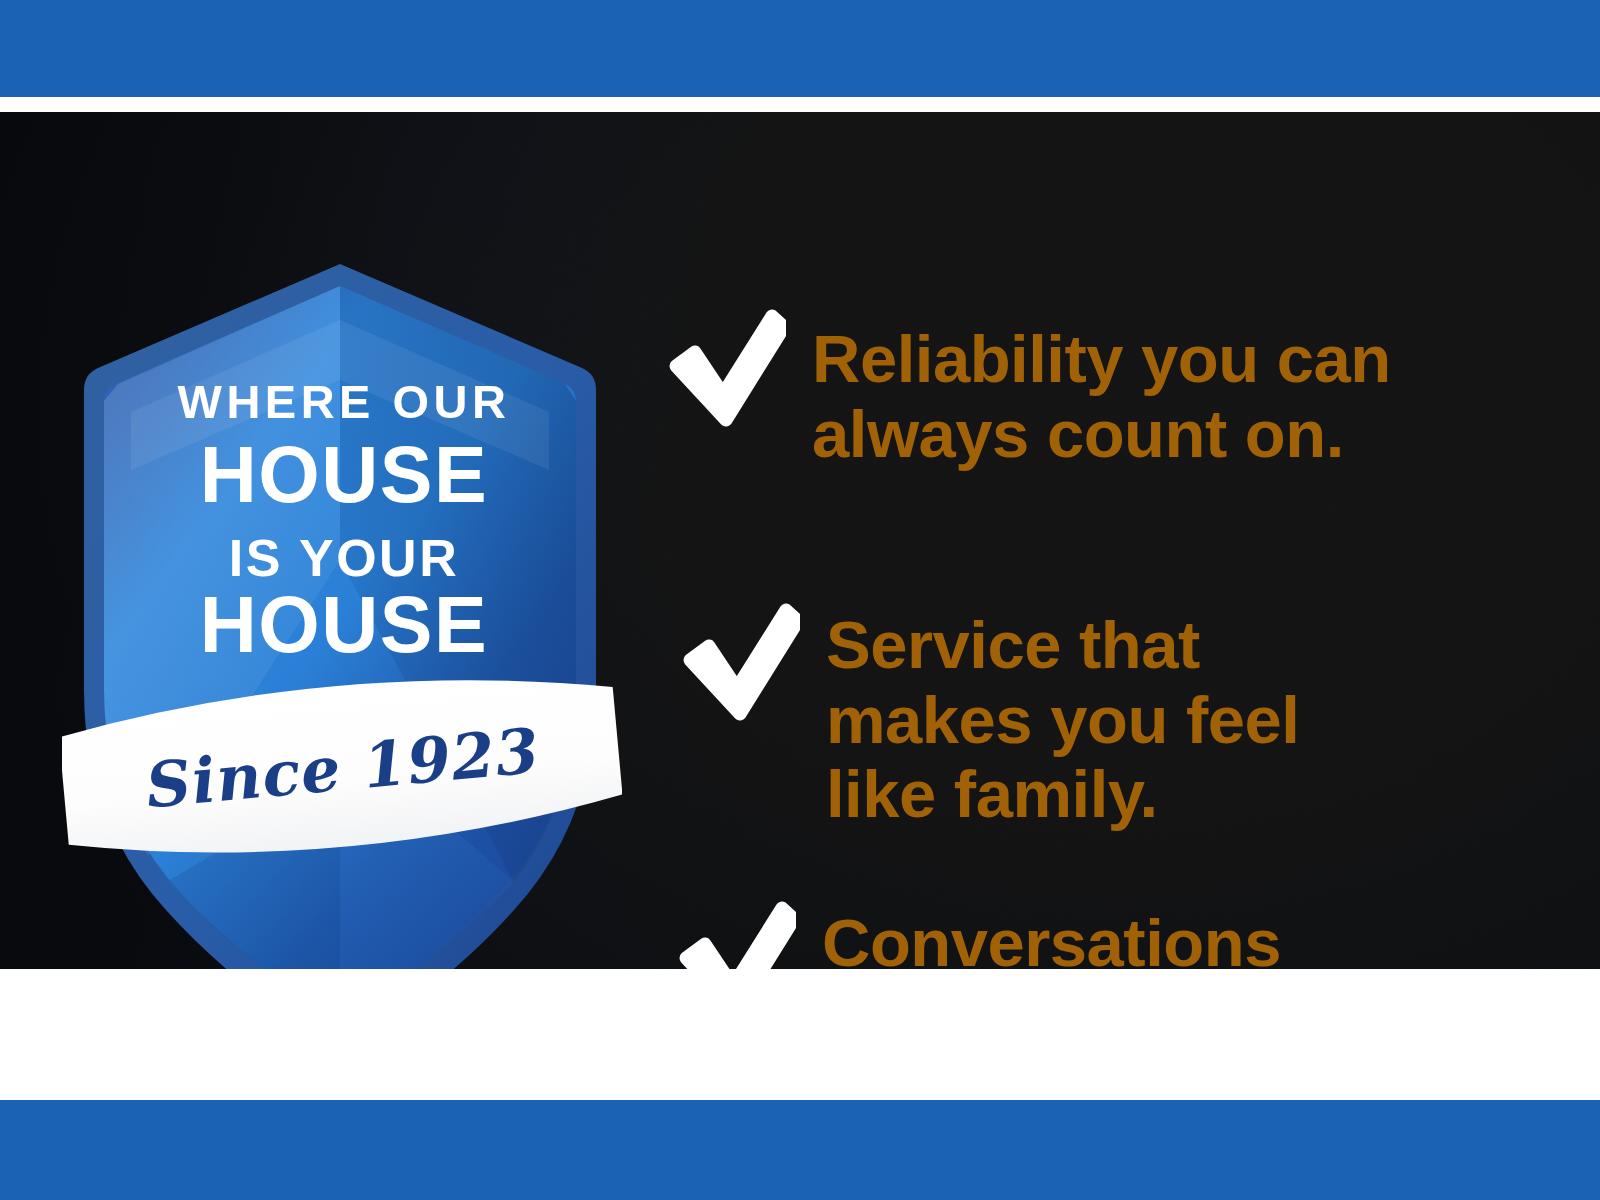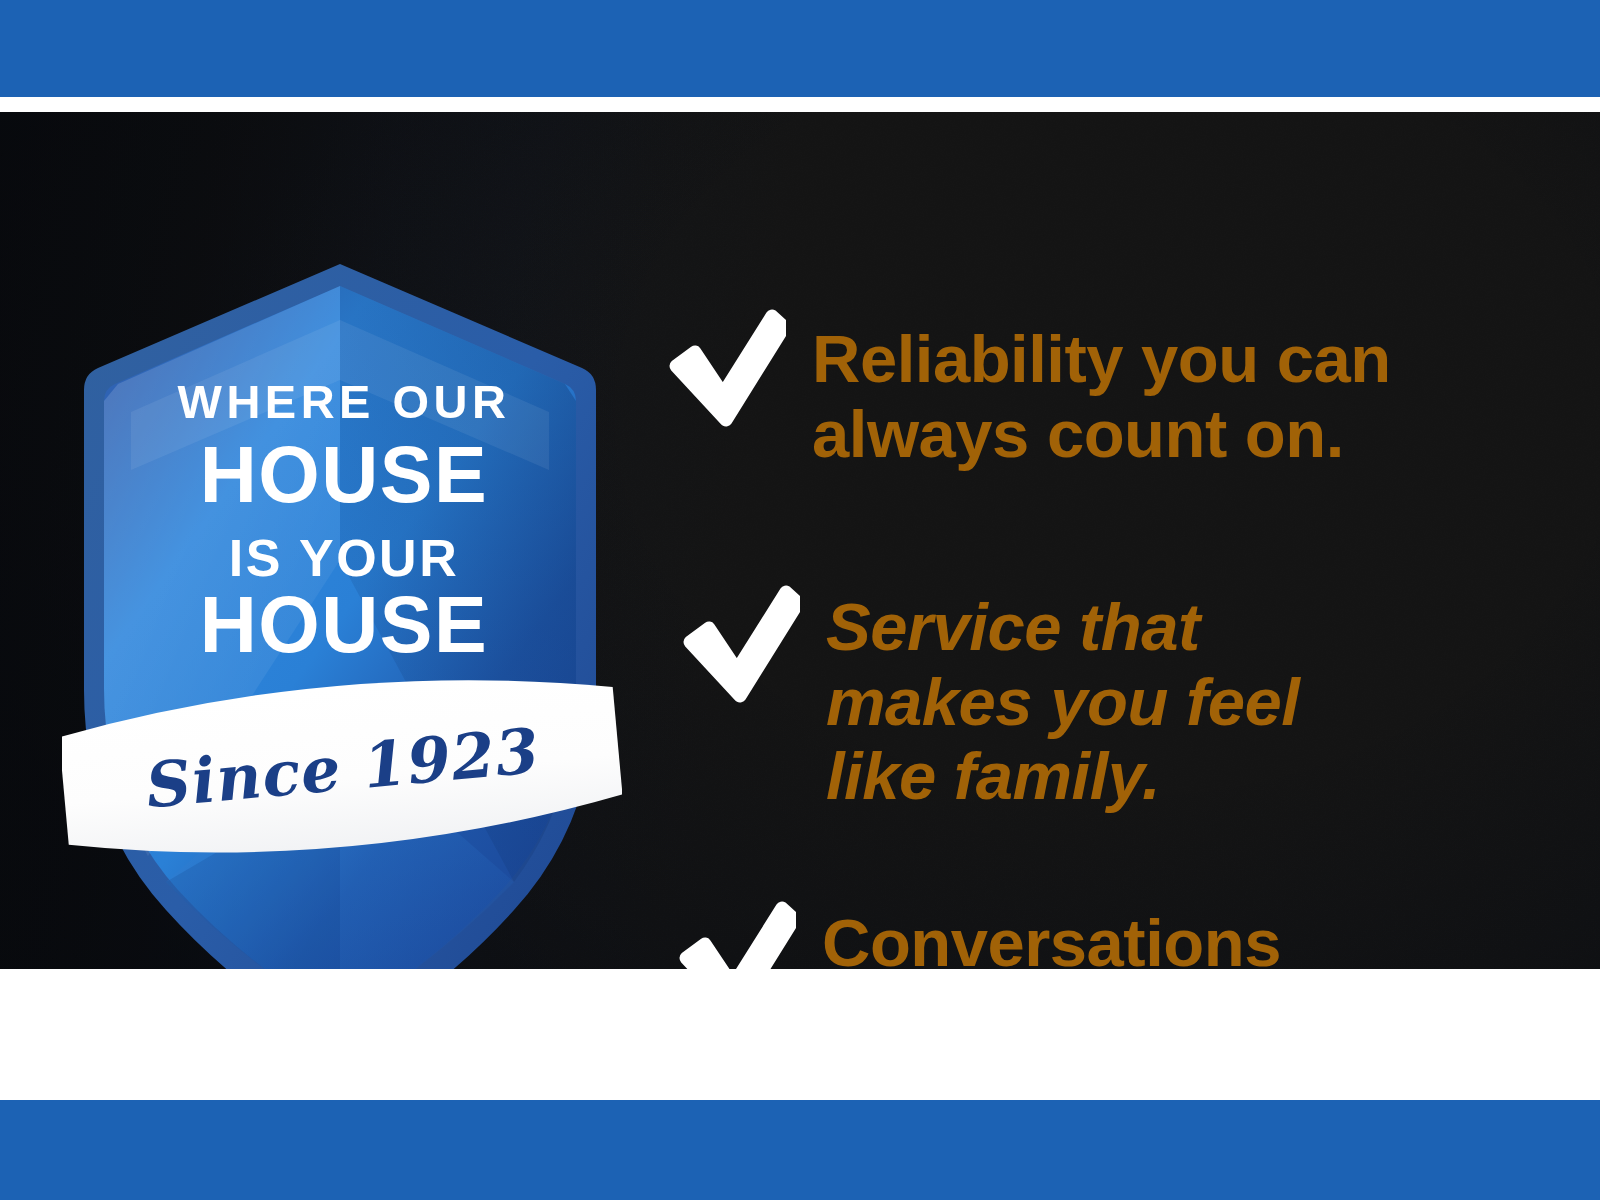--- a/index.html
+++ b/index.html
@@ -104,21 +104,21 @@
     position:absolute;
     left:668px; top:196px;
     width:860px; height:820px;
   }
   .bullet {
     position:absolute;
     display:flex;
     align-items:flex-start;
   }
   #bullet-0 { top:0px;   left:0px; }
-  #bullet-1 { top:276px; left:14px;font-style:italic; }
+  #bullet-1 { top:294px; left:14px; }
   #bullet-2 { top:592px; left:10px; }
 
   .check-icon {
     flex:0 0 auto;
     width:118px; height:120px;
     margin-right:26px;
   }
   .check-icon svg { display:block; width:100%; height:100%; }
 
   .bullet-text {

